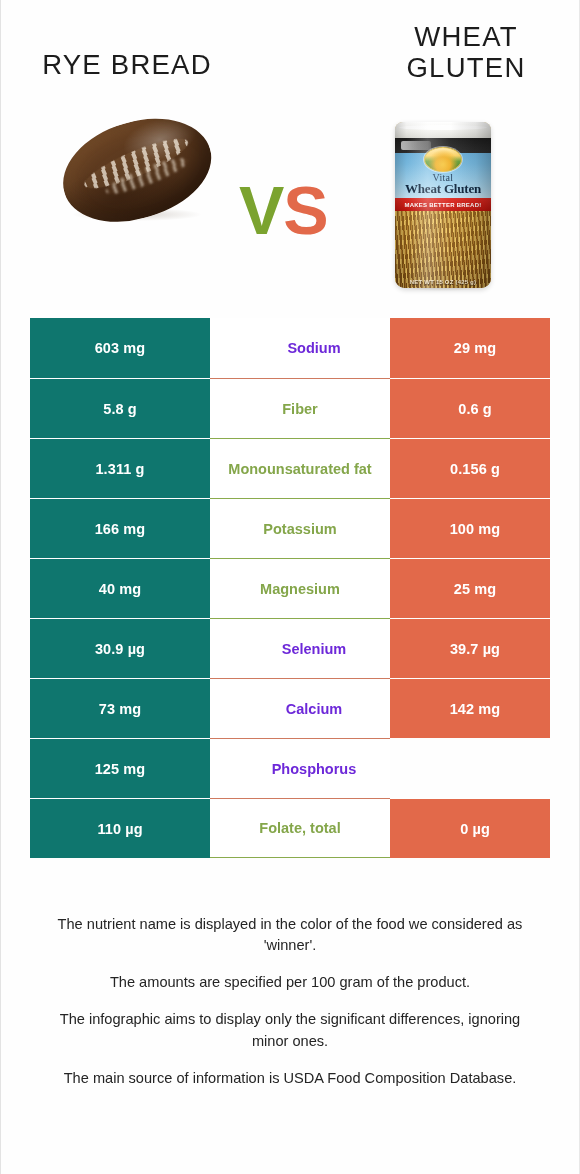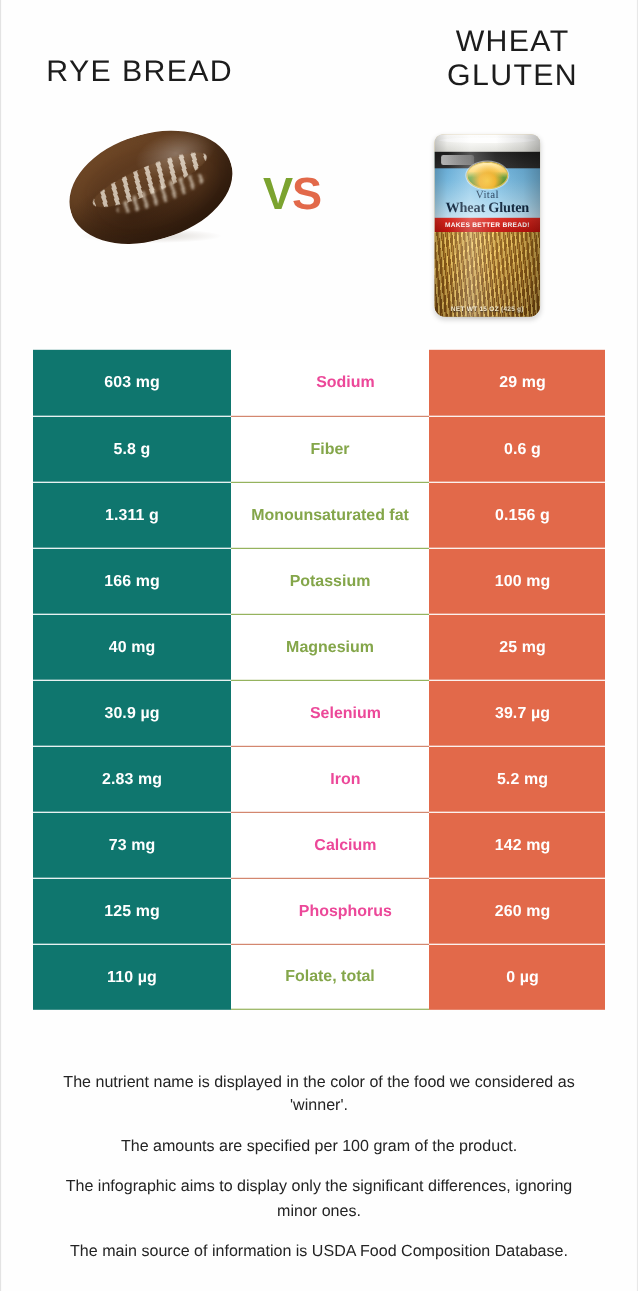--- a/index.html
+++ b/index.html
@@ -27,22 +27,22 @@
     line-height:1.16;
     font-family:"Liberation Sans", sans-serif;
     -webkit-font-smoothing:antialiased;
     transform:scaleX(1.02);
   }
   .title-left  { left:0;   top:50px; width:252px; }
   .title-right { right:0;  top:22px; width:226px; }
 
   .vs {
     position:absolute;
-    left:238px; top:156px;
-    font-size:41px;
+    left:238px; top:176px;
+    font-size:68px;
     font-weight:700;
     letter-spacing:-1px;
     line-height:1;
     text-align:center;
   }
   .vs .v { color:#7ba32f; }
   .vs .s { color:#e2694a; }
 
   
   .prod { position:absolute; }
@@ -188,21 +188,21 @@
   .row { display:flex; height:60px; }
   .cell {
     display:flex; align-items:center; justify-content:center;
     font-size:14.5px;
   }
   .cell-left  { width:180px; background:#0f766e; color:#ffffff; }
   .cell-mid   { width:180px; background:#ffffff; font-weight:700; }
   .cell-right { width:160px; background:#e2694a; color:#ffffff;padding-left:10px; }
   .cell-left, .cell-right { font-weight:700; letter-spacing:.1px; }
   .cell-mid.win-left  { color:#84a64a; }
-  .cell-mid.win-right { color:#ec4899;padding-left:28px; }
+  .cell-mid.win-right { color:#6d28d9;padding-left:28px; }
 
   .row + .row .cell-left  { border-top:1.2px solid #ffffff; }
   .row + .row .cell-right { border-top:1.2px solid #ffffff; }
   .row + .row .cell-mid.sep-left  { border-top:1.2px solid #8aab4d; }
   .row + .row .cell-mid.sep-right { border-top:1.2px solid #cf7a60; }
   .row:last-child .cell-mid.end-left  { border-bottom:1.2px solid #8aab4d; }
 
   
   .footer {
     margin-top:56px;
@@ -281,33 +281,27 @@
       <div class="cell cell-left">40 mg</div>
       <div class="cell cell-mid win-left sep-left">Magnesium</div>
       <div class="cell cell-right">25 mg</div>
     </div>
     <div class="row">
       <div class="cell cell-left">30.9 µg</div>
       <div class="cell cell-mid win-right sep-left">Selenium</div>
       <div class="cell cell-right">39.7 µg</div>
     </div>
     <div class="row">
-      <div class="cell cell-left">2.83 mg</div>
-      <div class="cell cell-mid win-right sep-right">Iron</div>
-      <div class="cell cell-right">5.2 mg</div>
-    </div>
-    <div class="row">
       <div class="cell cell-left">73 mg</div>
       <div class="cell cell-mid win-right sep-right">Calcium</div>
       <div class="cell cell-right">142 mg</div>
     </div>
     <div class="row">
       <div class="cell cell-left">125 mg</div>
       <div class="cell cell-mid win-right sep-right">Phosphorus</div>
-      <div class="cell cell-right">260 mg</div>
     </div>
     <div class="row">
       <div class="cell cell-left">110 µg</div>
       <div class="cell cell-mid win-left sep-right end-left">Folate, total</div>
       <div class="cell cell-right">0 µg</div>
     </div>
   </div>
 
 <div class="footer">
   <p>The nutrient name is displayed in the color of the food we considered as 'winner'.</p>

